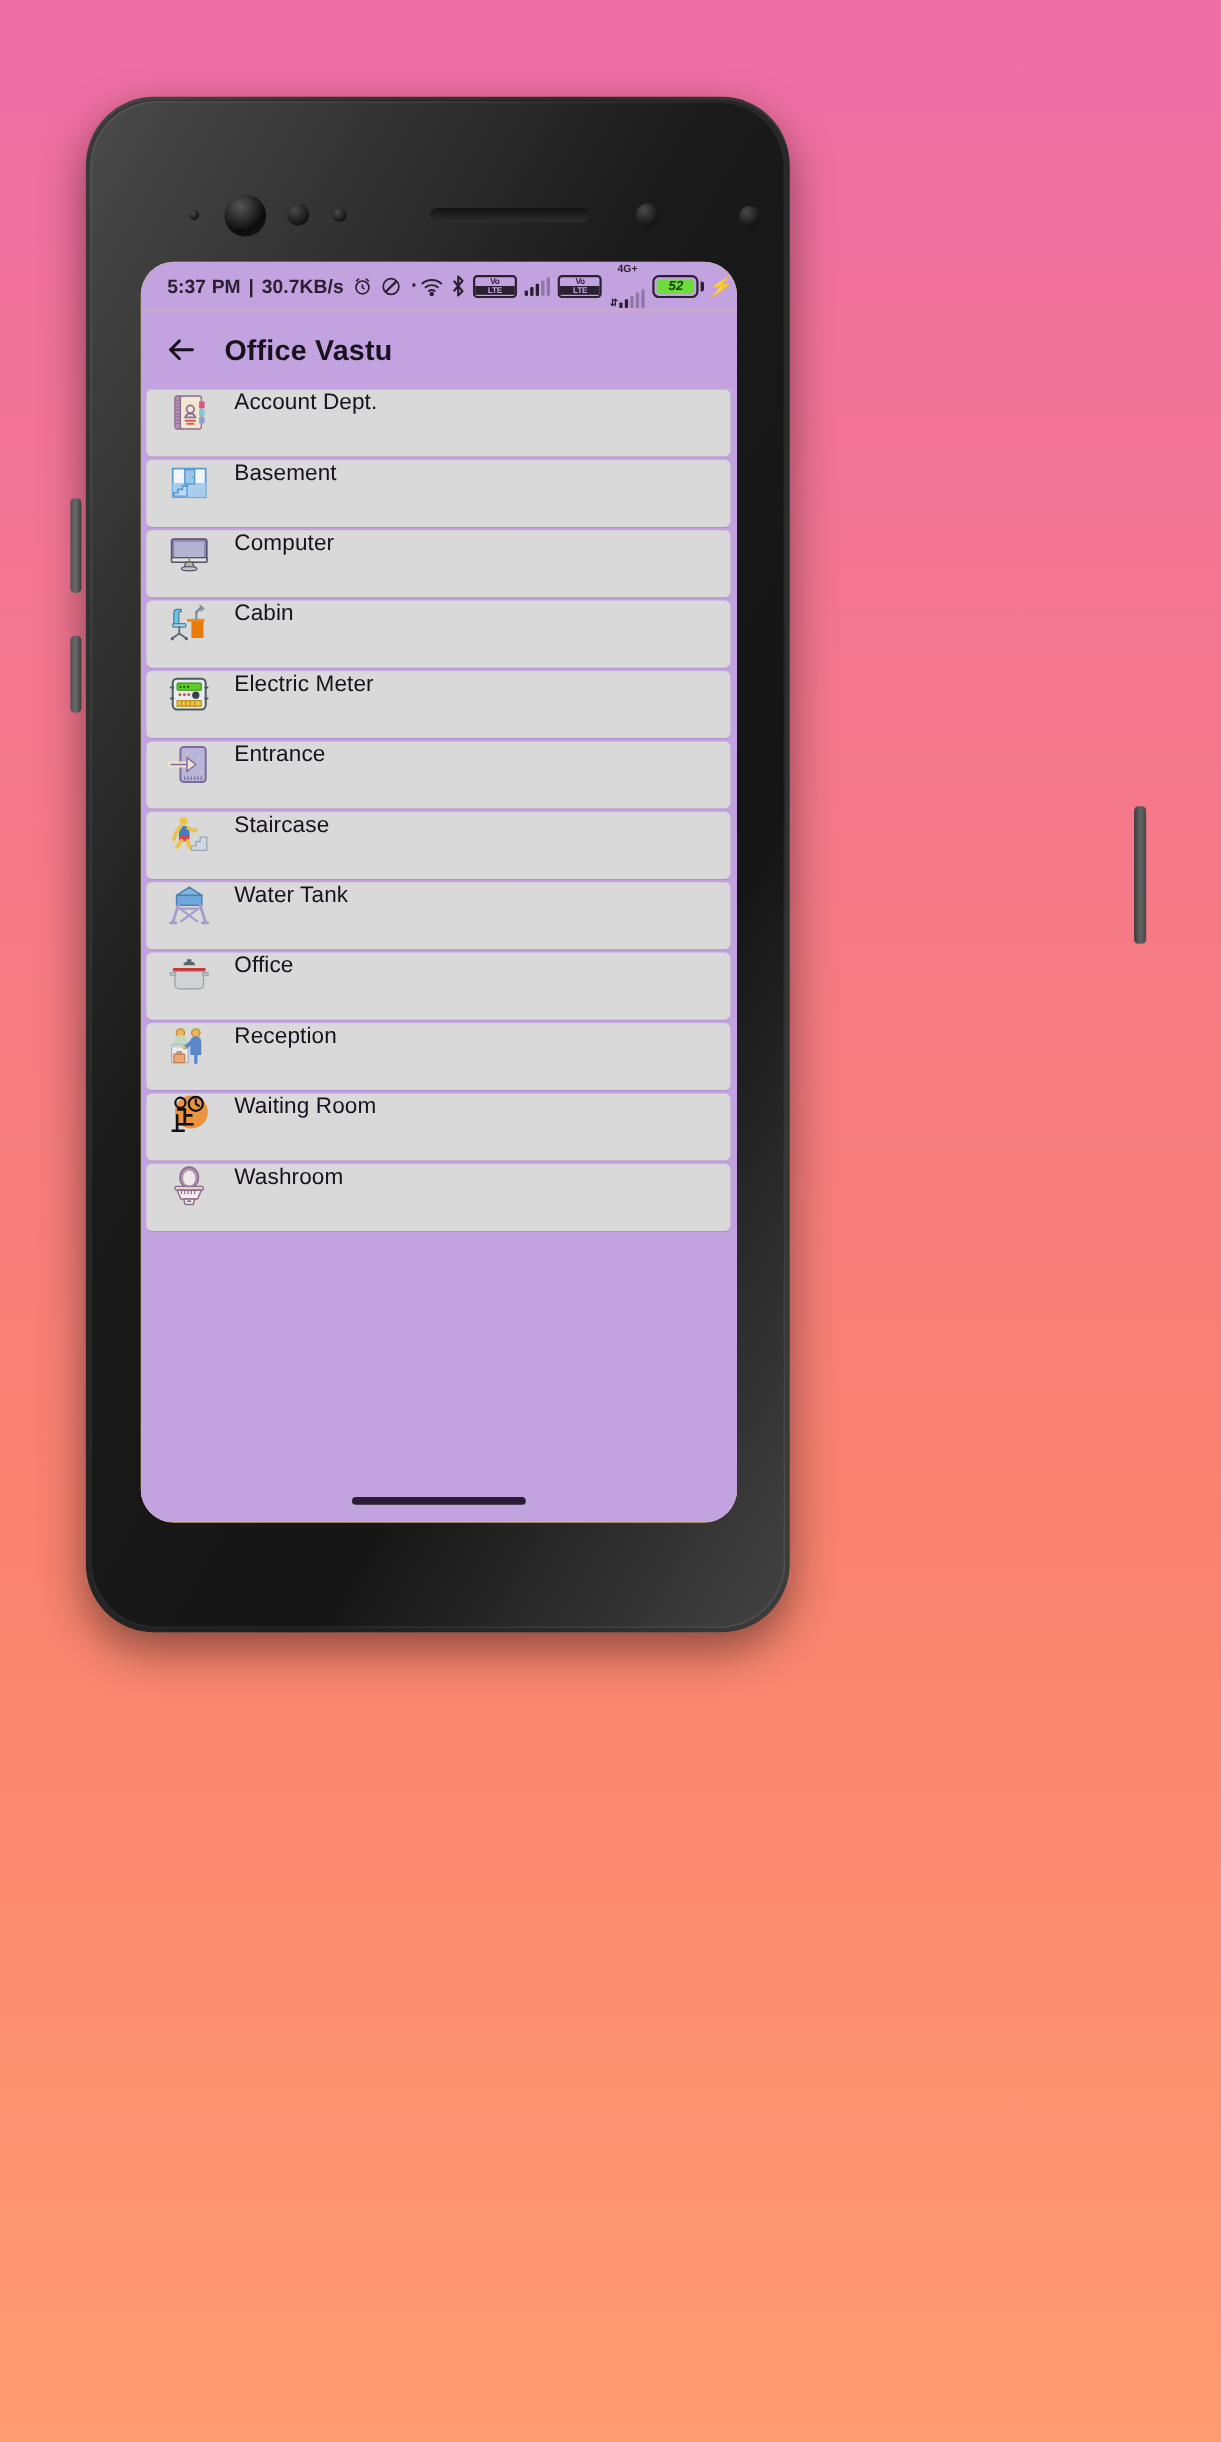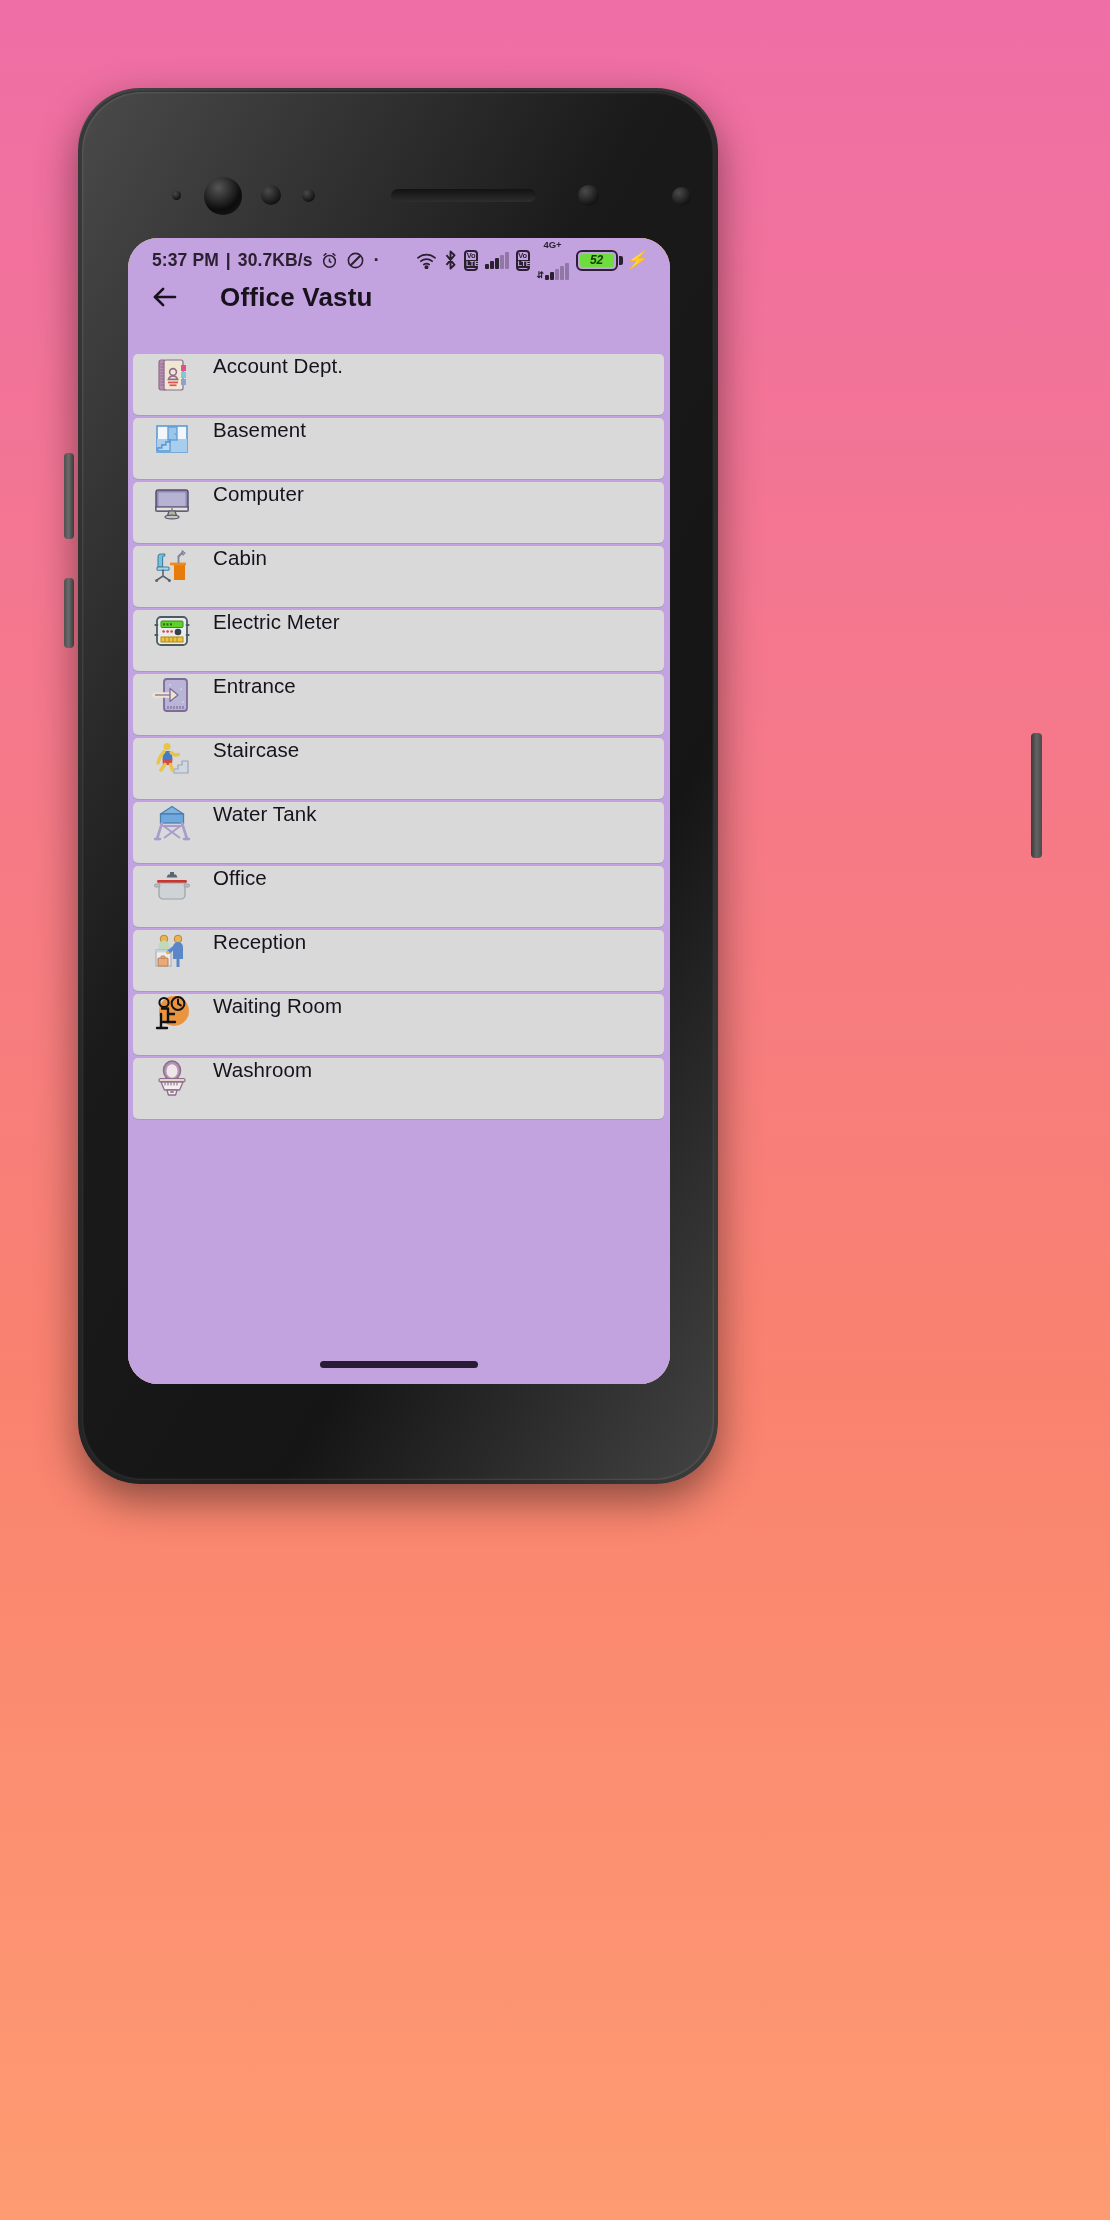--- a/index.html
+++ b/index.html
@@ -63,21 +63,21 @@
     font-size:17.5px;font-weight:bold;
     white-space:nowrap;
   }
   #status-left{display:flex;align-items:center;gap:7px;flex:1;}
   #status-right{display:flex;align-items:center;gap:7px;}
   .sb-text{letter-spacing:.1px;}
   .sb-ico{display:inline-flex;align-items:center;}
   .dot-glyph{font-size:19px;line-height:0;padding:0 2px;}
 
   .volte{display:inline-flex;flex-direction:column;justify-content:center;align-items:center;
-     width:14px;height:21px;border:2px solid #2b2030;border-radius:4px;
+     width:40px;height:21px;border:2px solid #2b2030;border-radius:4px;
      font-size:7.5px;font-weight:bold;line-height:8px;letter-spacing:-.2px;}
   .volte i{font-style:normal;}
   .volte .lte{background:#2b2030;color:#c3a2e0;display:block;width:100%;text-align:center;}
 
   .bars{display:inline-flex;align-items:flex-end;gap:1.5px;height:17px;}
   .bars span{width:3.5px;background:#2b2030;border-radius:1px;}
   .bars span.b1{height:5px}.bars span.b2{height:8px}.bars span.b3{height:11px}
   .bars span.b4{height:14px}.bars span.b5{height:17px}
   .bars span.dim{background:rgba(43,32,48,.33);}
 
@@ -88,21 +88,21 @@
 
   #battery-indicator{display:inline-flex;align-items:center;font-style:italic;}
   .batt-shell{width:42px;height:21px;border:2.5px solid #2b2030;border-radius:6px;
      display:flex;align-items:center;padding:2px;position:relative;}
   .batt-fill{background:#6ddc3c;height:100%;border-radius:2.5px;display:flex;align-items:center;
      justify-content:center;font-size:12px;font-weight:bold;color:#123a05;}
   .batt-tip{width:3.5px;height:9px;background:#2b2030;border-radius:0 2px 2px 0;margin-left:1.5px;}
   .bolt{font-size:18px;margin-left:3px;}
 
   
-  #app-bar{height:72px;background:#c3a2e0;display:flex;align-items:flex-start;padding:0 22px;gap:40px;}
+  #app-bar{height:72px;background:#c3a2e0;display:flex;align-items:center;padding:0 22px;gap:24px;}
   #back-arrow-icon{width:30px;height:30px;display:flex;align-items:center;justify-content:center;}
   #app-title{font-size:26px;font-weight:bold;color:#17121c;letter-spacing:.2px;}
 
   
   #vastu-list{
     height:calc(100% - 44px - 72px);
     background:#c3a2e0;
     padding:0 6px 0 5px;
     overflow:hidden;
     position:relative;

